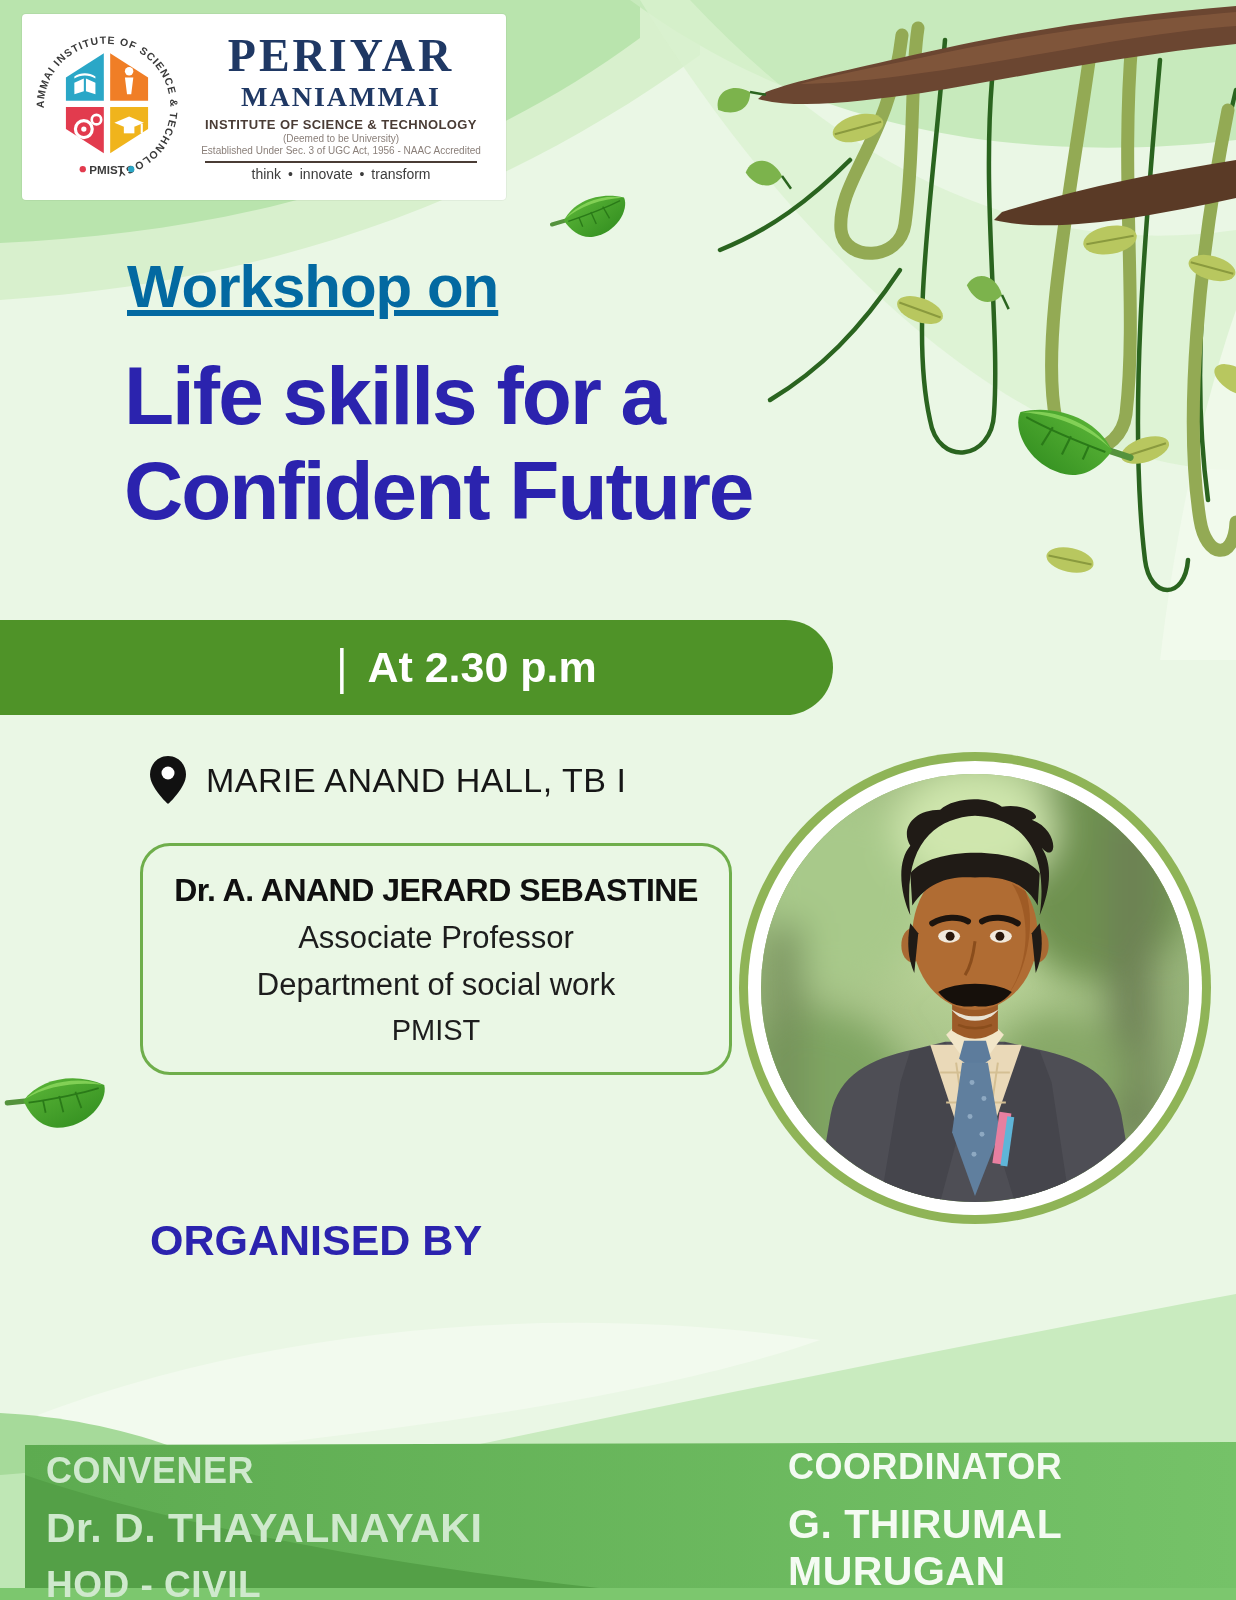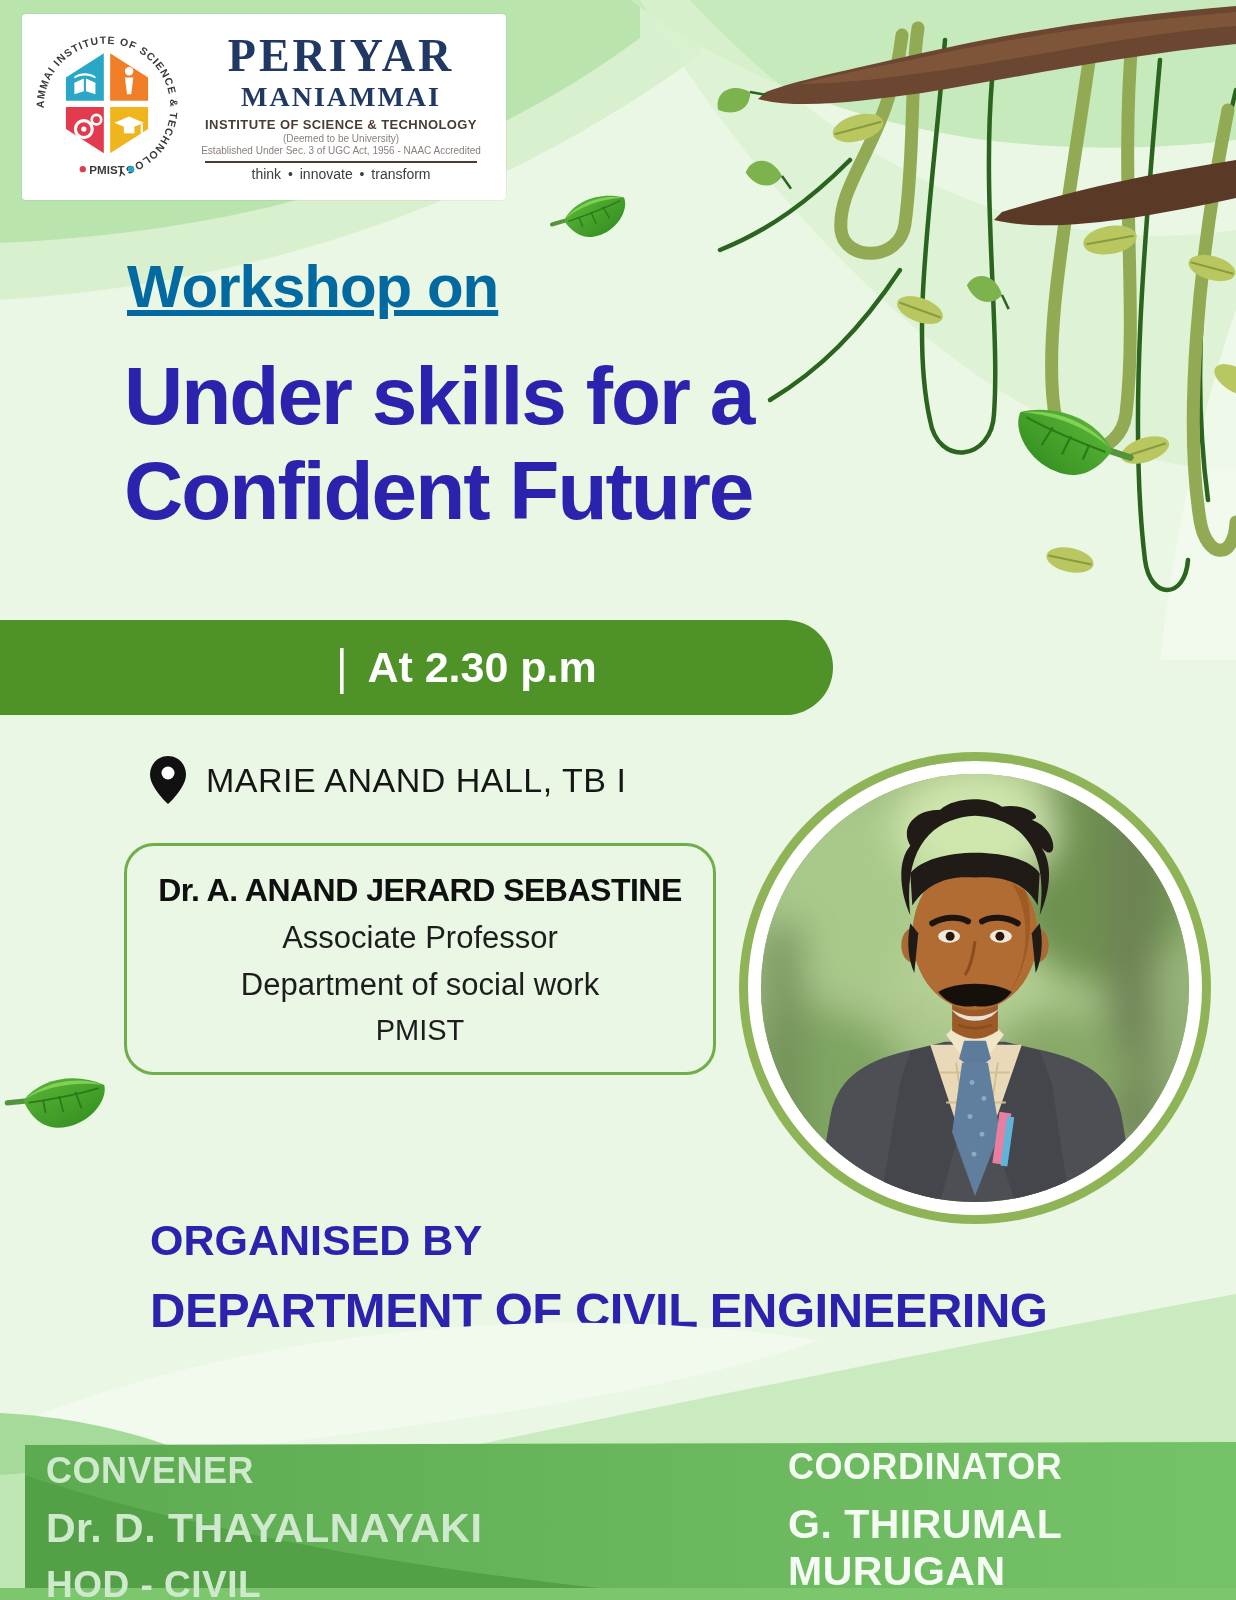--- a/index.html
+++ b/index.html
@@ -38,21 +38,21 @@
     padding-left:80px;color:#ffffff;font-size:43px;font-weight:700;
   }
   .banner .sep{margin:0 20px;font-weight:400;transform:scaleY(1.15);display:inline-block;}
 
   
   .venue{left:150px;top:756px;display:flex;align-items:center;gap:20px;}
   .venue-label{font-size:34px;color:#161616;letter-spacing:0.5px;font-weight:500;}
 
   
   .speaker-card{
-    left:124px;top:843px;width:592px;height:232px;border:3px solid #6fae4b;border-radius:30px;
+    left:140px;top:843px;width:592px;height:232px;border:3px solid #6fae4b;border-radius:30px;
     display:flex;flex-direction:column;align-items:center;justify-content:center;
     text-align:center;padding:10px 16px;gap:11px;
   }
   .speaker-name{font-size:32px;font-weight:800;color:#101010;letter-spacing:-0.5px;}
   .speaker-line{font-size:31px;color:#1d1d1d;}
   .speaker-org{font-size:29px;color:#1d1d1d;}
 
   
   .photo-ring{
     left:739px;top:752px;width:472px;height:472px;border-radius:50%;
@@ -251,21 +251,21 @@
       <div class="logo-sub">INSTITUTE OF SCIENCE &amp; TECHNOLOGY</div>
       <div class="logo-deemed">(Deemed to be University)</div>
       <div class="logo-accred">Established Under Sec. 3 of UGC Act, 1956 - NAAC Accredited</div>
       <div class="logo-rule"></div>
       <div class="logo-motto">think • innovate • transform</div>
     </div>
   </div>
 
   <div class="abs kicker">Workshop on</div>
   <div class="abs title">
-    <div>Under skills for a</div>
+    <div>Life skills for a</div>
     <div>Confident Future</div>
   </div>
 
   <div class="abs banner">
     <span class="sep">|</span>
     <span>At 2.30 p.m</span>
   </div>
 
   <div class="abs venue">
     <svg width="36" height="48" viewBox="0 0 36 48">
@@ -352,21 +352,20 @@
           <path d="M178,219 C196,208 234,208 252,219 C241,233 226,235 215,233 C204,235 189,233 178,219 Z" fill="#16100b"></path>
           <path d="M191,236 C205,246 225,246 239,236 C228,252 202,252 191,236 Z" fill="#e9e2d4"></path>
           <path d="M198,252 C210,257 220,257 232,252" stroke="#8a4d1c" stroke-width="2.5" fill="none"></path>
         </g>
       </svg>
     </div>
   </div>
 
   <div class="abs organised">
     <div class="l1">ORGANISED BY</div>
-    <div class="l2">DEPARTMENT OF CIVIL ENGINEERING</div>
   </div>
 
   <svg class="abs" style="left:0;top:1270px" width="1236" height="330" viewBox="0 0 1236 330">
     <defs>
       <linearGradient id="panelGrad" x1="0" y1="0" x2="1" y2="0">
         <stop offset="0" stop-color="#5dab50"></stop>
           <stop offset="1" stop-color="#75c268"></stop>
       </linearGradient>
     </defs>
     <path d="M0,160 C240,60 540,30 820,70 C620,140 300,170 0,205 Z" fill="#f2faee"></path>

